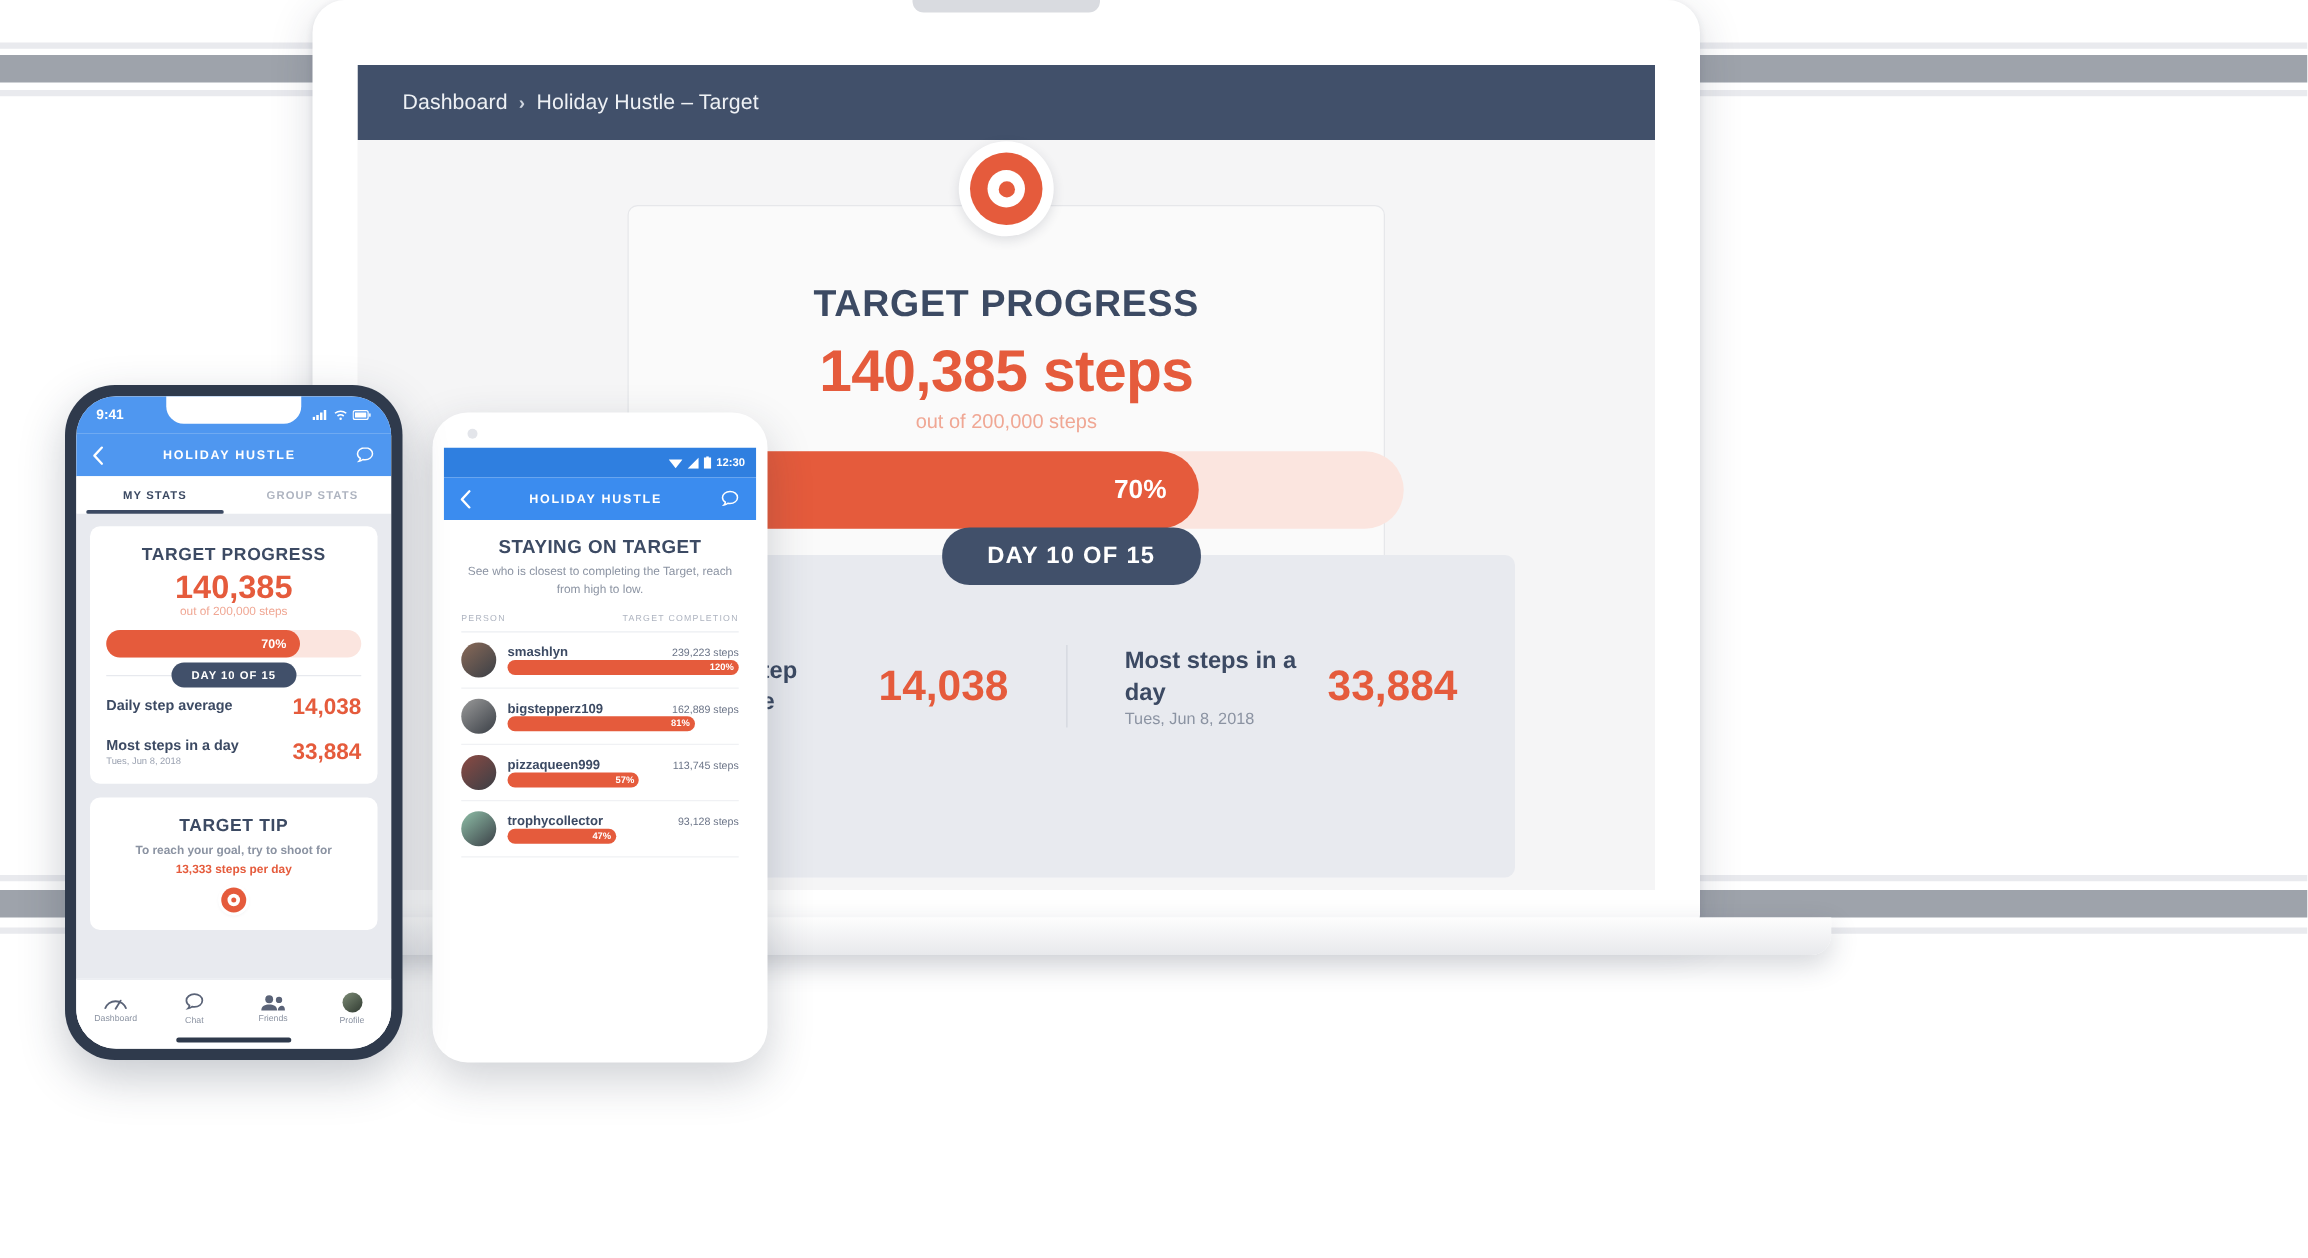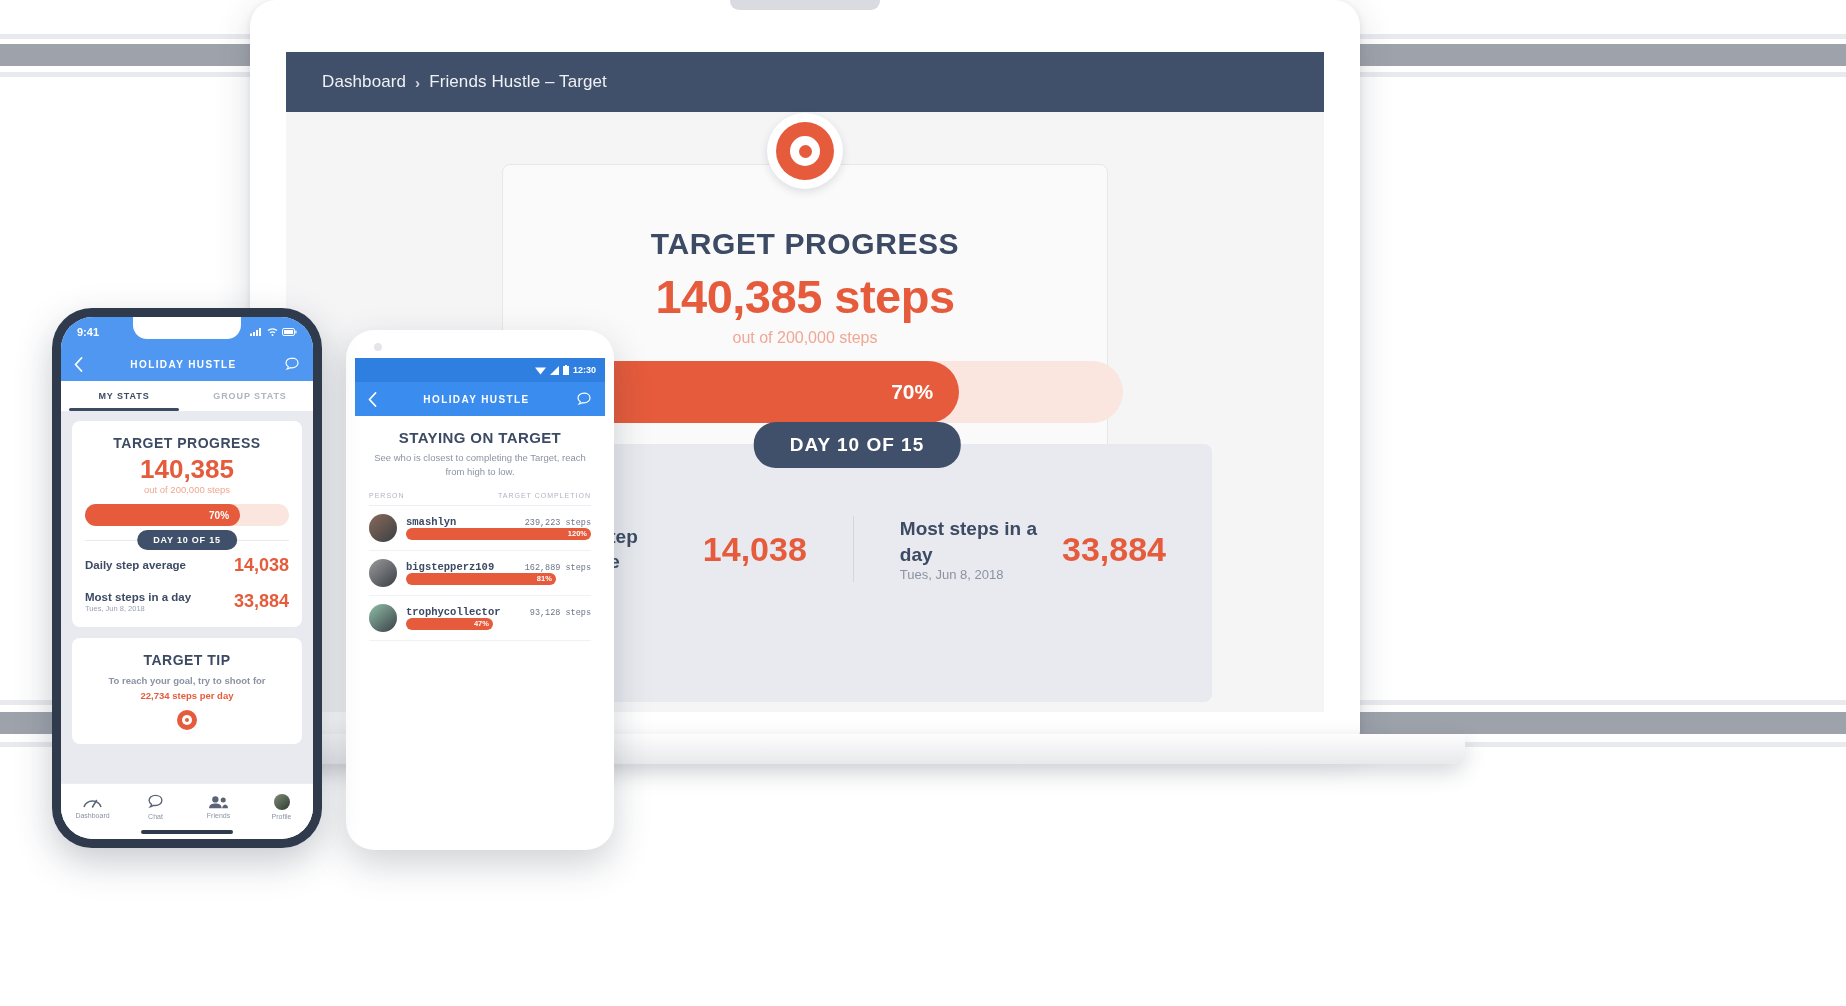--- a/index.html
+++ b/index.html
@@ -203,21 +203,21 @@
   .and-title { text-align: center; font-size: 15px; font-weight: bold; color: #3c4a63; letter-spacing: .4px; }
   .and-sub { text-align: center; font-size: 9.5px; color: #8b93a2; margin-top: 5px; line-height: 1.45; }
   .and-colhead {
     display: flex; justify-content: space-between; margin-top: 13px;
     font-size: 7px; letter-spacing: 1px; color: #aeb4c0; padding-bottom: 6px;
     border-bottom: 1px solid #eceef2;
   }
   .and-item { display: flex; gap: 9px; align-items: center; padding: 8px 0; border-bottom: 1px solid #f0f1f4; }
   .and-avatar { width: 28px; height: 28px; border-radius: 50%; flex: 0 0 28px; background: #c8cdd6; }
   .and-item-main { flex: 1; }
-  .and-item-top { display: flex; justify-content: space-between; align-items: flex-end; font-family: Liberation Mono, monospace; }
+  .and-item-top { display: flex; justify-content: space-between; align-items: center; }
   .and-name { font-size: 10.5px; font-weight: bold; color: #3c4a63; }
   .and-steps { font-size: 8.5px; color: #6c7588; }
   .and-bar { margin-top: 4px; height: 12px; background: #fbe5df; border-radius: 6px; }
   .and-bar-fill {
     height: 12px; background: #e55b3c; border-radius: 6px; color: #fff;
     font-size: 7.5px; font-weight: bold; display: flex; align-items: center;
     justify-content: flex-end; padding-right: 4px;
   }
   svg { display: block; }
 </style>
@@ -235,21 +235,21 @@
 
   <div class="laptop">
     <div class="laptop-body">
       <div class="laptop-notch"></div>
       <div class="laptop-screen">
 
         <div class="d-topbar">
           <div class="breadcrumb">
             <span>Dashboard</span>
             <span class="chev">›</span>
-            <span>Friends Hustle – Target</span>
+            <span>Holiday Hustle – Target</span>
           </div>
         </div>
 
         <div class="d-body">
 
           <div class="d-card">
             <div class="d-target-badge">
               <span class="target-glyph" style="width:58px;height:58px;">
                 <span class="ring" style="width:30px;height:30px;">
                   <span class="dot" style="width:13px;height:13px;"></span>
@@ -343,20 +343,27 @@
                   <span class="and-name">smashlyn</span>
                   <span class="and-steps">239,223 steps</span>
                 </span><span class="and-bar"><span class="and-bar-fill" style="width:100%">120%</span></span></span>
             </div>
             <div class="and-item">
               <span class="and-avatar" style="background:linear-gradient(140deg,#9a9a9a,#3a3f46);"></span>
               <span class="and-item-main"><span class="and-item-top">
                   <span class="and-name">bigstepperz109</span>
                   <span class="and-steps">162,889 steps</span>
                 </span><span class="and-bar"><span class="and-bar-fill" style="width:81%">81%</span></span></span>
+            </div>
+            <div class="and-item">
+              <span class="and-avatar" style="background:linear-gradient(140deg,#8c4a43,#3a3f46);"></span>
+              <span class="and-item-main"><span class="and-item-top">
+                  <span class="and-name">pizzaqueen999</span>
+                  <span class="and-steps">113,745 steps</span>
+                </span><span class="and-bar"><span class="and-bar-fill" style="width:57%">57%</span></span></span>
             </div>
             <div class="and-item">
               <span class="and-avatar" style="background:linear-gradient(140deg,#8fbfa8,#3a3f46);"></span>
               <span class="and-item-main"><span class="and-item-top">
                   <span class="and-name">trophycollector</span>
                   <span class="and-steps">93,128 steps</span>
                 </span><span class="and-bar"><span class="and-bar-fill" style="width:47%">47%</span></span></span>
             </div>
           </div>
       </div>
@@ -443,21 +450,21 @@
               <div class="ip-row-date">Tues, Jun 8, 2018</div>
             </div>
             <div class="ip-row-val">33,884</div>
           </div>
         </div>
 
         <div class="ip-card">
           <div class="ip-card-title">TARGET TIP</div>
           <div class="ip-tip-text">
             <span>To reach your goal, try to shoot for</span><br>
-            <span class="ip-tip-strong">22,734 steps per day</span>
+            <span class="ip-tip-strong">13,333 steps per day</span>
           </div>
           <div class="ip-tip-icon">
             <span class="target-glyph" style="width:20px;height:20px;box-shadow:0 0 0 2.5px #fff,0 1px 4px rgba(40,50,70,.2);">
               <span class="ring" style="width:10px;height:10px;">
                 <span class="dot" style="width:4.5px;height:4.5px;"></span>
               </span>
             </span>
           </div>
         </div>
 

